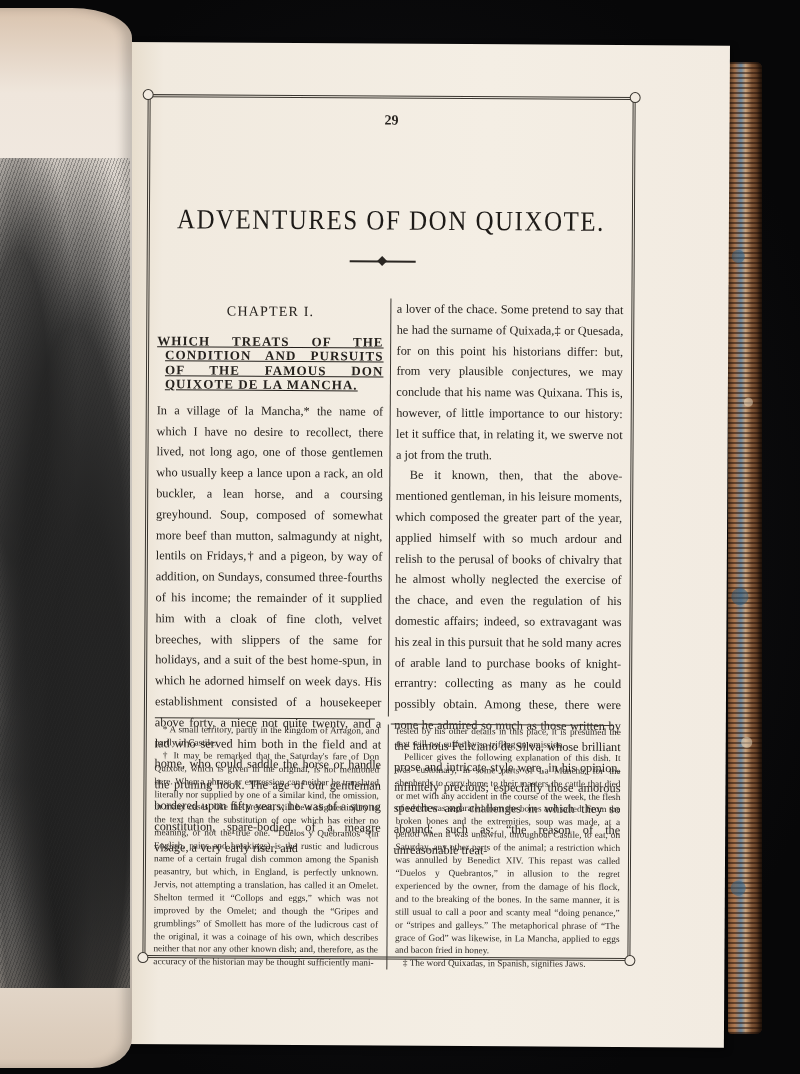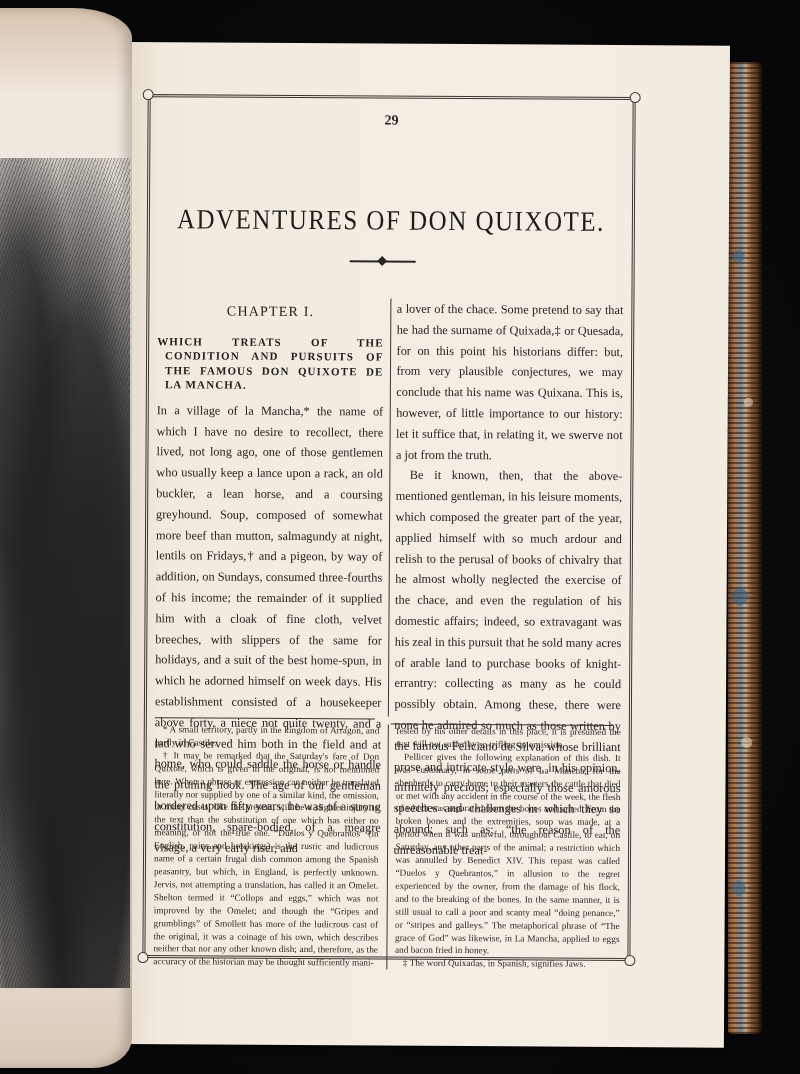--- a/index.html
+++ b/index.html
@@ -93,22 +93,22 @@
 
   .columns {
     position: absolute; left: 8px; top: 200px; width: 466px; height: 418px;
     display: flex;
   }
   .col { width: 228px; font-size: 12.3px; line-height: 20.8px; color: #25211d; text-align: justify; }
   .col-left { padding-right: 6px; }
   .col-right { padding-left: 6px; border-left: 1px solid #3a3630; }
   .chapter-heading { text-align: center; font-size: 14px; letter-spacing: 1.2px; margin: 4px 0 12px 0; }
   .chapter-summary {
-    font-size: 11px; letter-spacing: 1.1px; line-height: 14.5px; font-weight: bold;
-    text-indent: -8px; padding-left: 8px; margin-bottom: 8px; text-align: justify;
+    font-size: 13px; letter-spacing: 1.1px; line-height: 14.5px; font-weight: bold;
+    text-indent: -8px; padding-left: 8px; margin-bottom: 8px; text-align: justify; text-decoration: underline;
   }
   .col p { margin: 0; }
   .indent { text-indent: 14px; }
 
   .footnote-rule-l { position: absolute; left: 8px; top: 620px; width: 220px; height: 1px; background: #3a3630; }
   .footnote-rule-r { position: absolute; left: 244px; top: 625px; width: 222px; height: 1px; background: #3a3630; }
   .footnotes {
     position: absolute; left: 8px; top: 626px; width: 466px; display: flex;
   }
   .fn-col { width: 226px; font-size: 9.3px; line-height: 12.9px; color: #2a2622; text-align: justify; }

